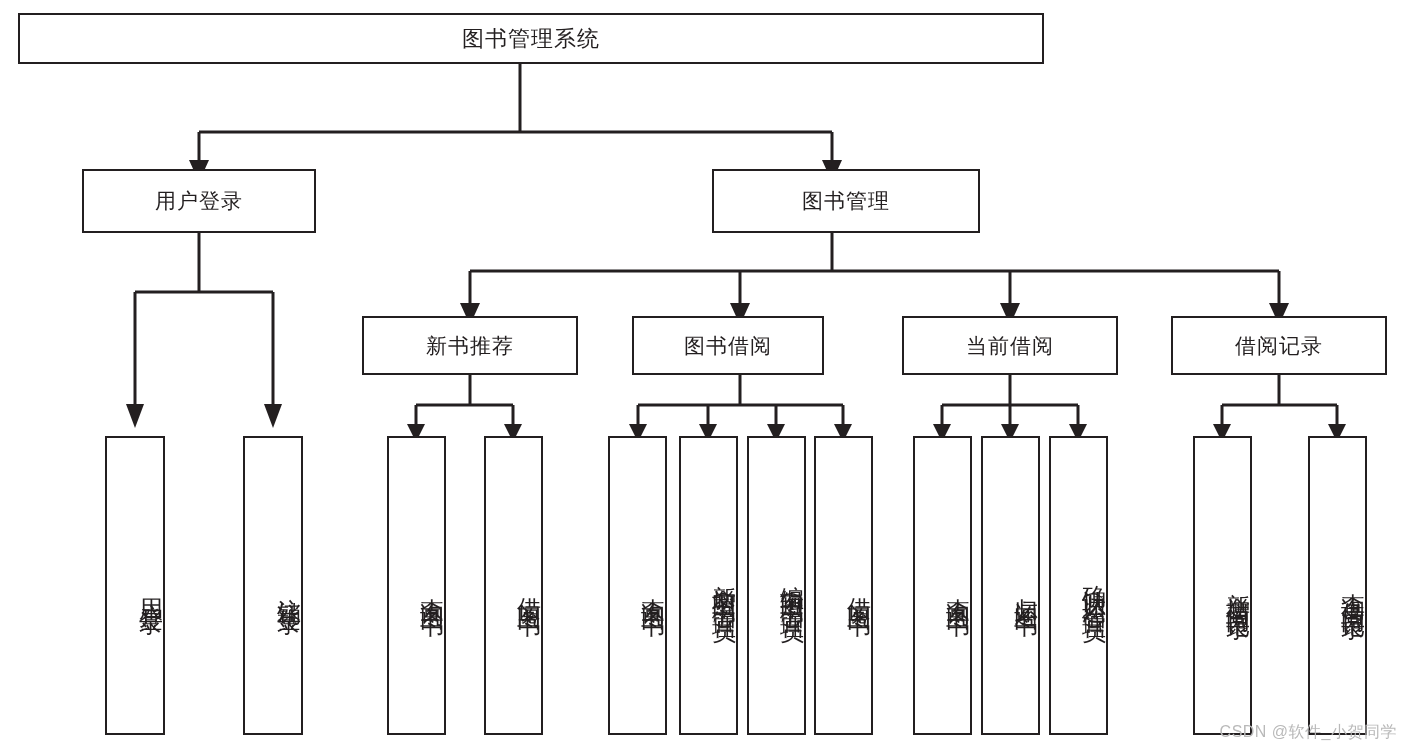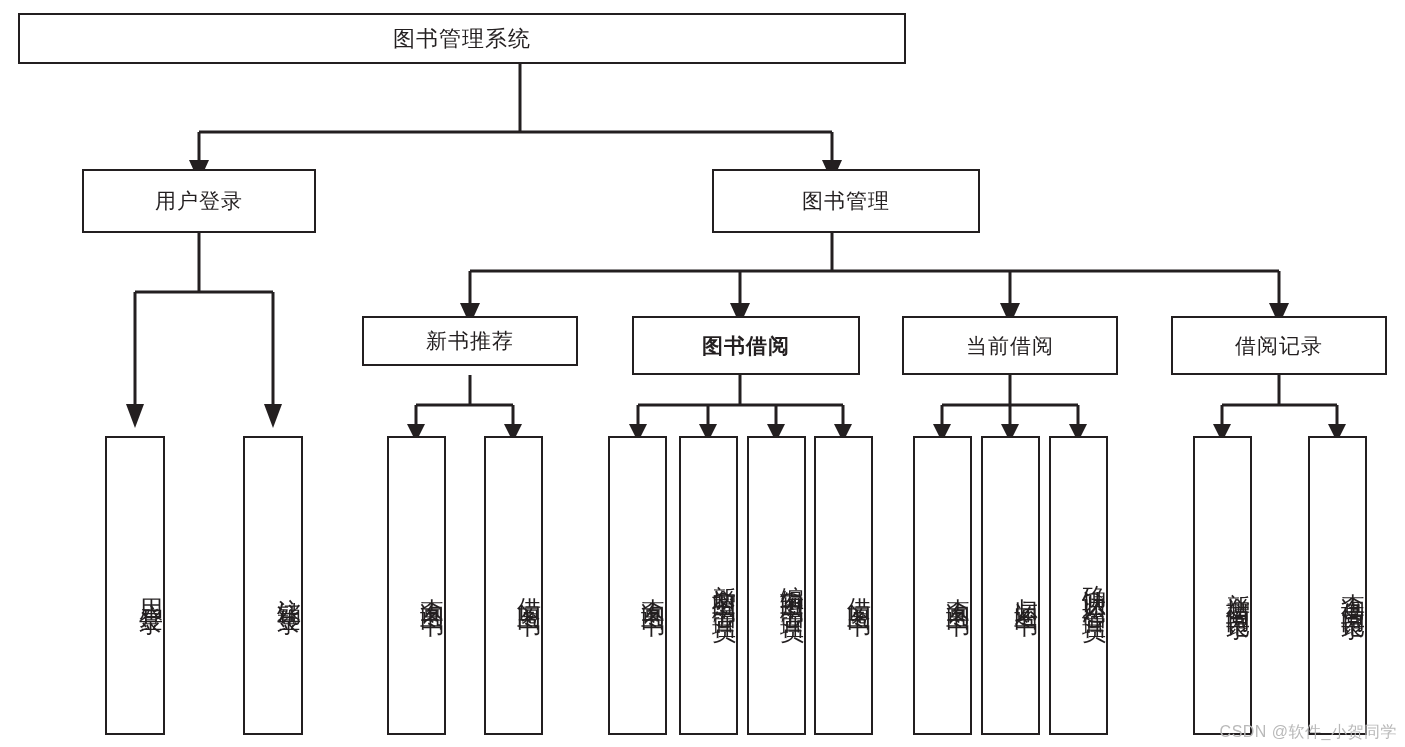--- a/index.html
+++ b/index.html
@@ -125,35 +125,35 @@
 
       <polygon points="933,424 951,424 942,442"></polygon>
       <polygon points="1001,424 1019,424 1010,442"></polygon>
       <polygon points="1069,424 1087,424 1078,442"></polygon>
 
       <polygon points="1213,424 1231,424 1222,442"></polygon>
       <polygon points="1328,424 1346,424 1337,442"></polygon>
     </g>
   </svg>
 
-  <div class="node h-node" id="node-root" style="left:18px;top:13px;width:888px;height:51px;align-items:center;">
+  <div class="node h-node" id="node-root" style="left:18px;top:13px;width:1026px;height:51px;align-items:center;">
     <span class="lbl">图书管理系统</span>
   </div>
 
   <div class="node h-node" style="left:82px;top:169px;width:234px;height:64px;">
     <span class="lbl">用户登录</span>
   </div>
   <div class="node h-node" style="left:712px;top:169px;width:268px;height:64px;">
     <span class="lbl">图书管理</span>
   </div>
 
-  <div class="node h-node" style="left:362px;top:316px;width:216px;height:50px;">
+  <div class="node h-node" style="left:362px;top:316px;width:216px;height:59px;">
     <span class="lbl">新书推荐</span>
   </div>
-  <div class="node h-node" style="left:632px;top:316px;width:228px;height:59px;font-weight:bold;">
+  <div class="node h-node" style="left:632px;top:316px;width:192px;height:59px;">
     <span class="lbl">图书借阅</span>
   </div>
   <div class="node h-node" style="left:902px;top:316px;width:216px;height:59px;">
     <span class="lbl">当前借阅</span>
   </div>
   <div class="node h-node" style="left:1171px;top:316px;width:216px;height:59px;">
     <span class="lbl">借阅记录</span>
   </div>
 
   <div class="node v-node" style="left:105px;top:436px;width:60px;height:299px;">

